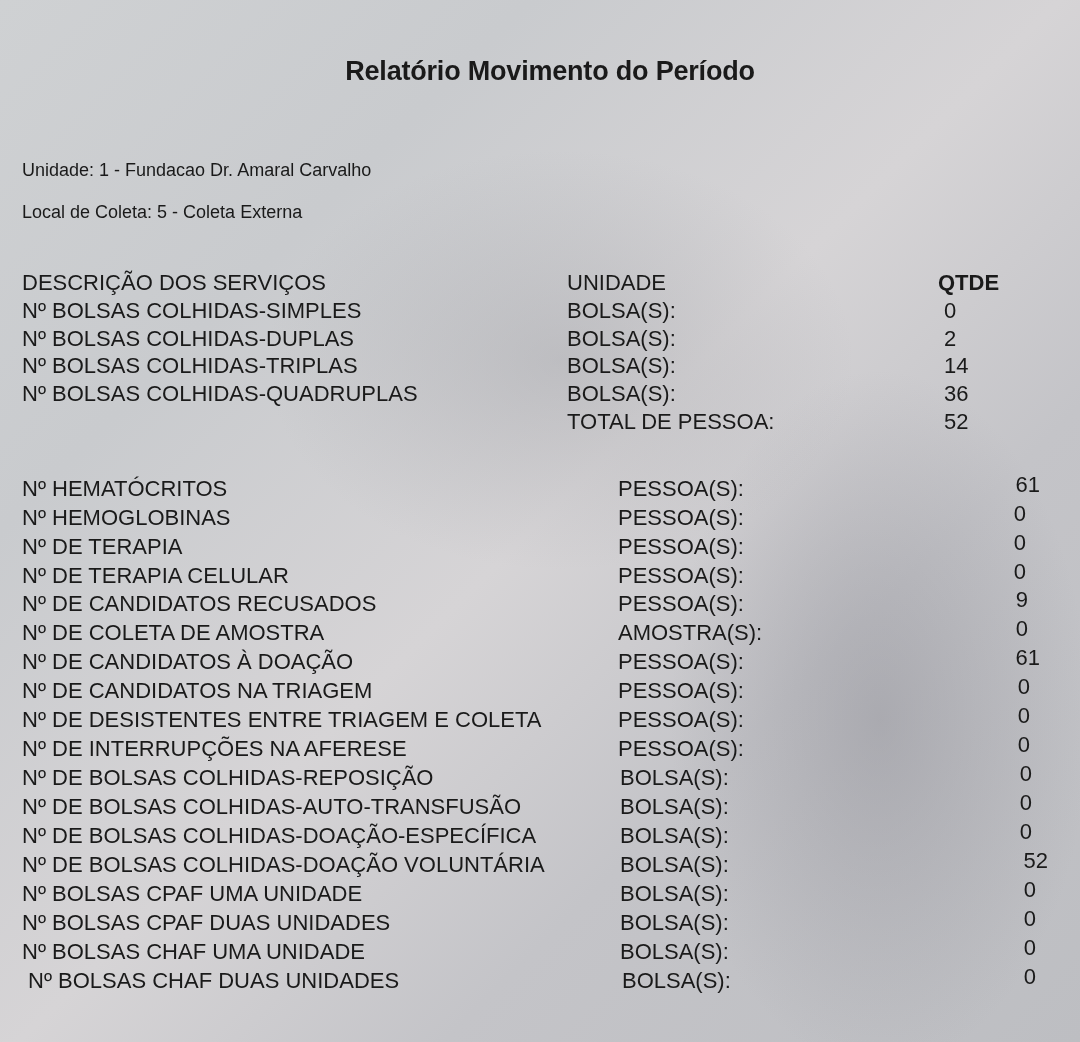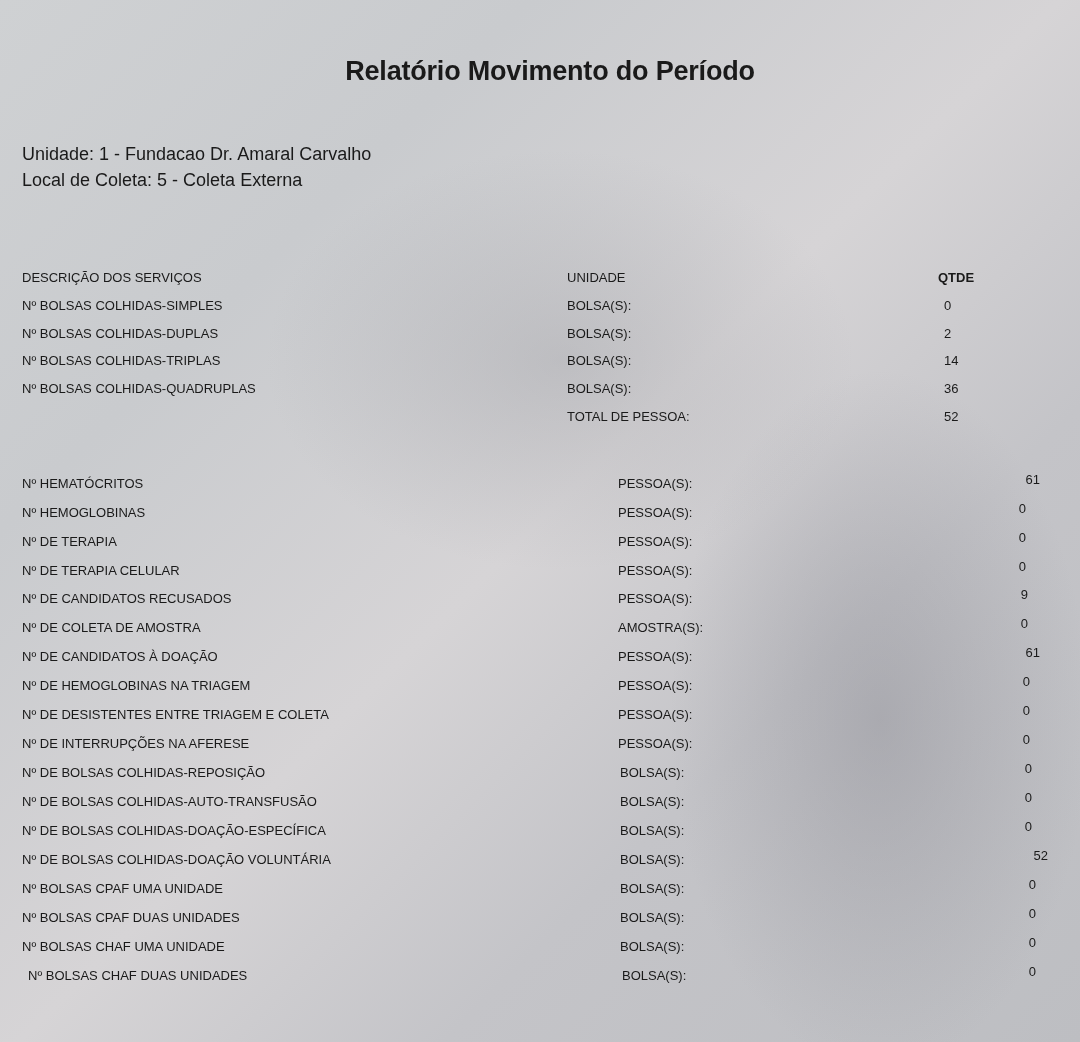--- a/index.html
+++ b/index.html
@@ -10,22 +10,22 @@
       radial-gradient(ellipse 420px 300px at 560px 360px, rgba(150,152,158,0.35), rgba(150,152,158,0) 70%),
       radial-gradient(ellipse 300px 500px at 880px 720px, rgba(140,140,148,0.45), rgba(140,140,148,0) 70%),
       linear-gradient(135deg, #cfd1d3 0%, #c9cbce 25%, #d6d4d6 50%, #c4c4c8 70%, #bdbec2 100%);
   }
   .sheet { position: absolute; inset: 0; }
   .title {
     position: absolute; top: 56px; left: 0; width: 1080px; text-align: center;
     font-weight: bold; font-size: 27px; letter-spacing: -0.2px; padding-left: 20px; box-sizing: border-box;
   }
   .meta { position: absolute; left: 22px; top: 141px; font-size: 18px; line-height: 26px; }
-  .meta div { white-space: nowrap; }
-  .row { position: absolute; left: 0; width: 1080px; height: 28px; font-size: 13px; white-space: nowrap; }
+  .meta div { white-space: nowrap; margin-top: 16px; }
+  .row { position: absolute; left: 0; width: 1080px; height: 28px; font-size: 22px; white-space: nowrap; }
   .row span { position: absolute; top: 0; }
   .c1 { left: 22px; }
   .c2a { left: 567px; }
   .c3a { left: 944px; }
   .c2b { left: 618px; }
   .c3b { right: 40px; text-align: right; }
 </style>
 </head>
 <body>
 
@@ -99,21 +99,21 @@
         <span class="c1">Nº DE COLETA DE AMOSTRA</span>
         <span class="c2b">AMOSTRA(S):</span>
         <span class="c3b" style="right:52px;top:-4px">0</span>
       </div>
     <div class="row" style="top:649px">
         <span class="c1">Nº DE CANDIDATOS À DOAÇÃO</span>
         <span class="c2b">PESSOA(S):</span>
         <span class="c3b" style="right:40px;top:-4px">61</span>
       </div>
     <div class="row" style="top:678px">
-        <span class="c1">Nº DE HEMOGLOBINAS NA TRIAGEM</span>
+        <span class="c1">Nº DE CANDIDATOS NA TRIAGEM</span>
         <span class="c2b">PESSOA(S):</span>
         <span class="c3b" style="right:50px;top:-4px">0</span>
       </div>
     <div class="row" style="top:707px">
         <span class="c1">Nº DE DESISTENTES ENTRE TRIAGEM E COLETA</span>
         <span class="c2b">PESSOA(S):</span>
         <span class="c3b" style="right:50px;top:-4px">0</span>
       </div>
     <div class="row" style="top:736px">
         <span class="c1">Nº DE INTERRUPÇÕES NA AFERESE</span>

